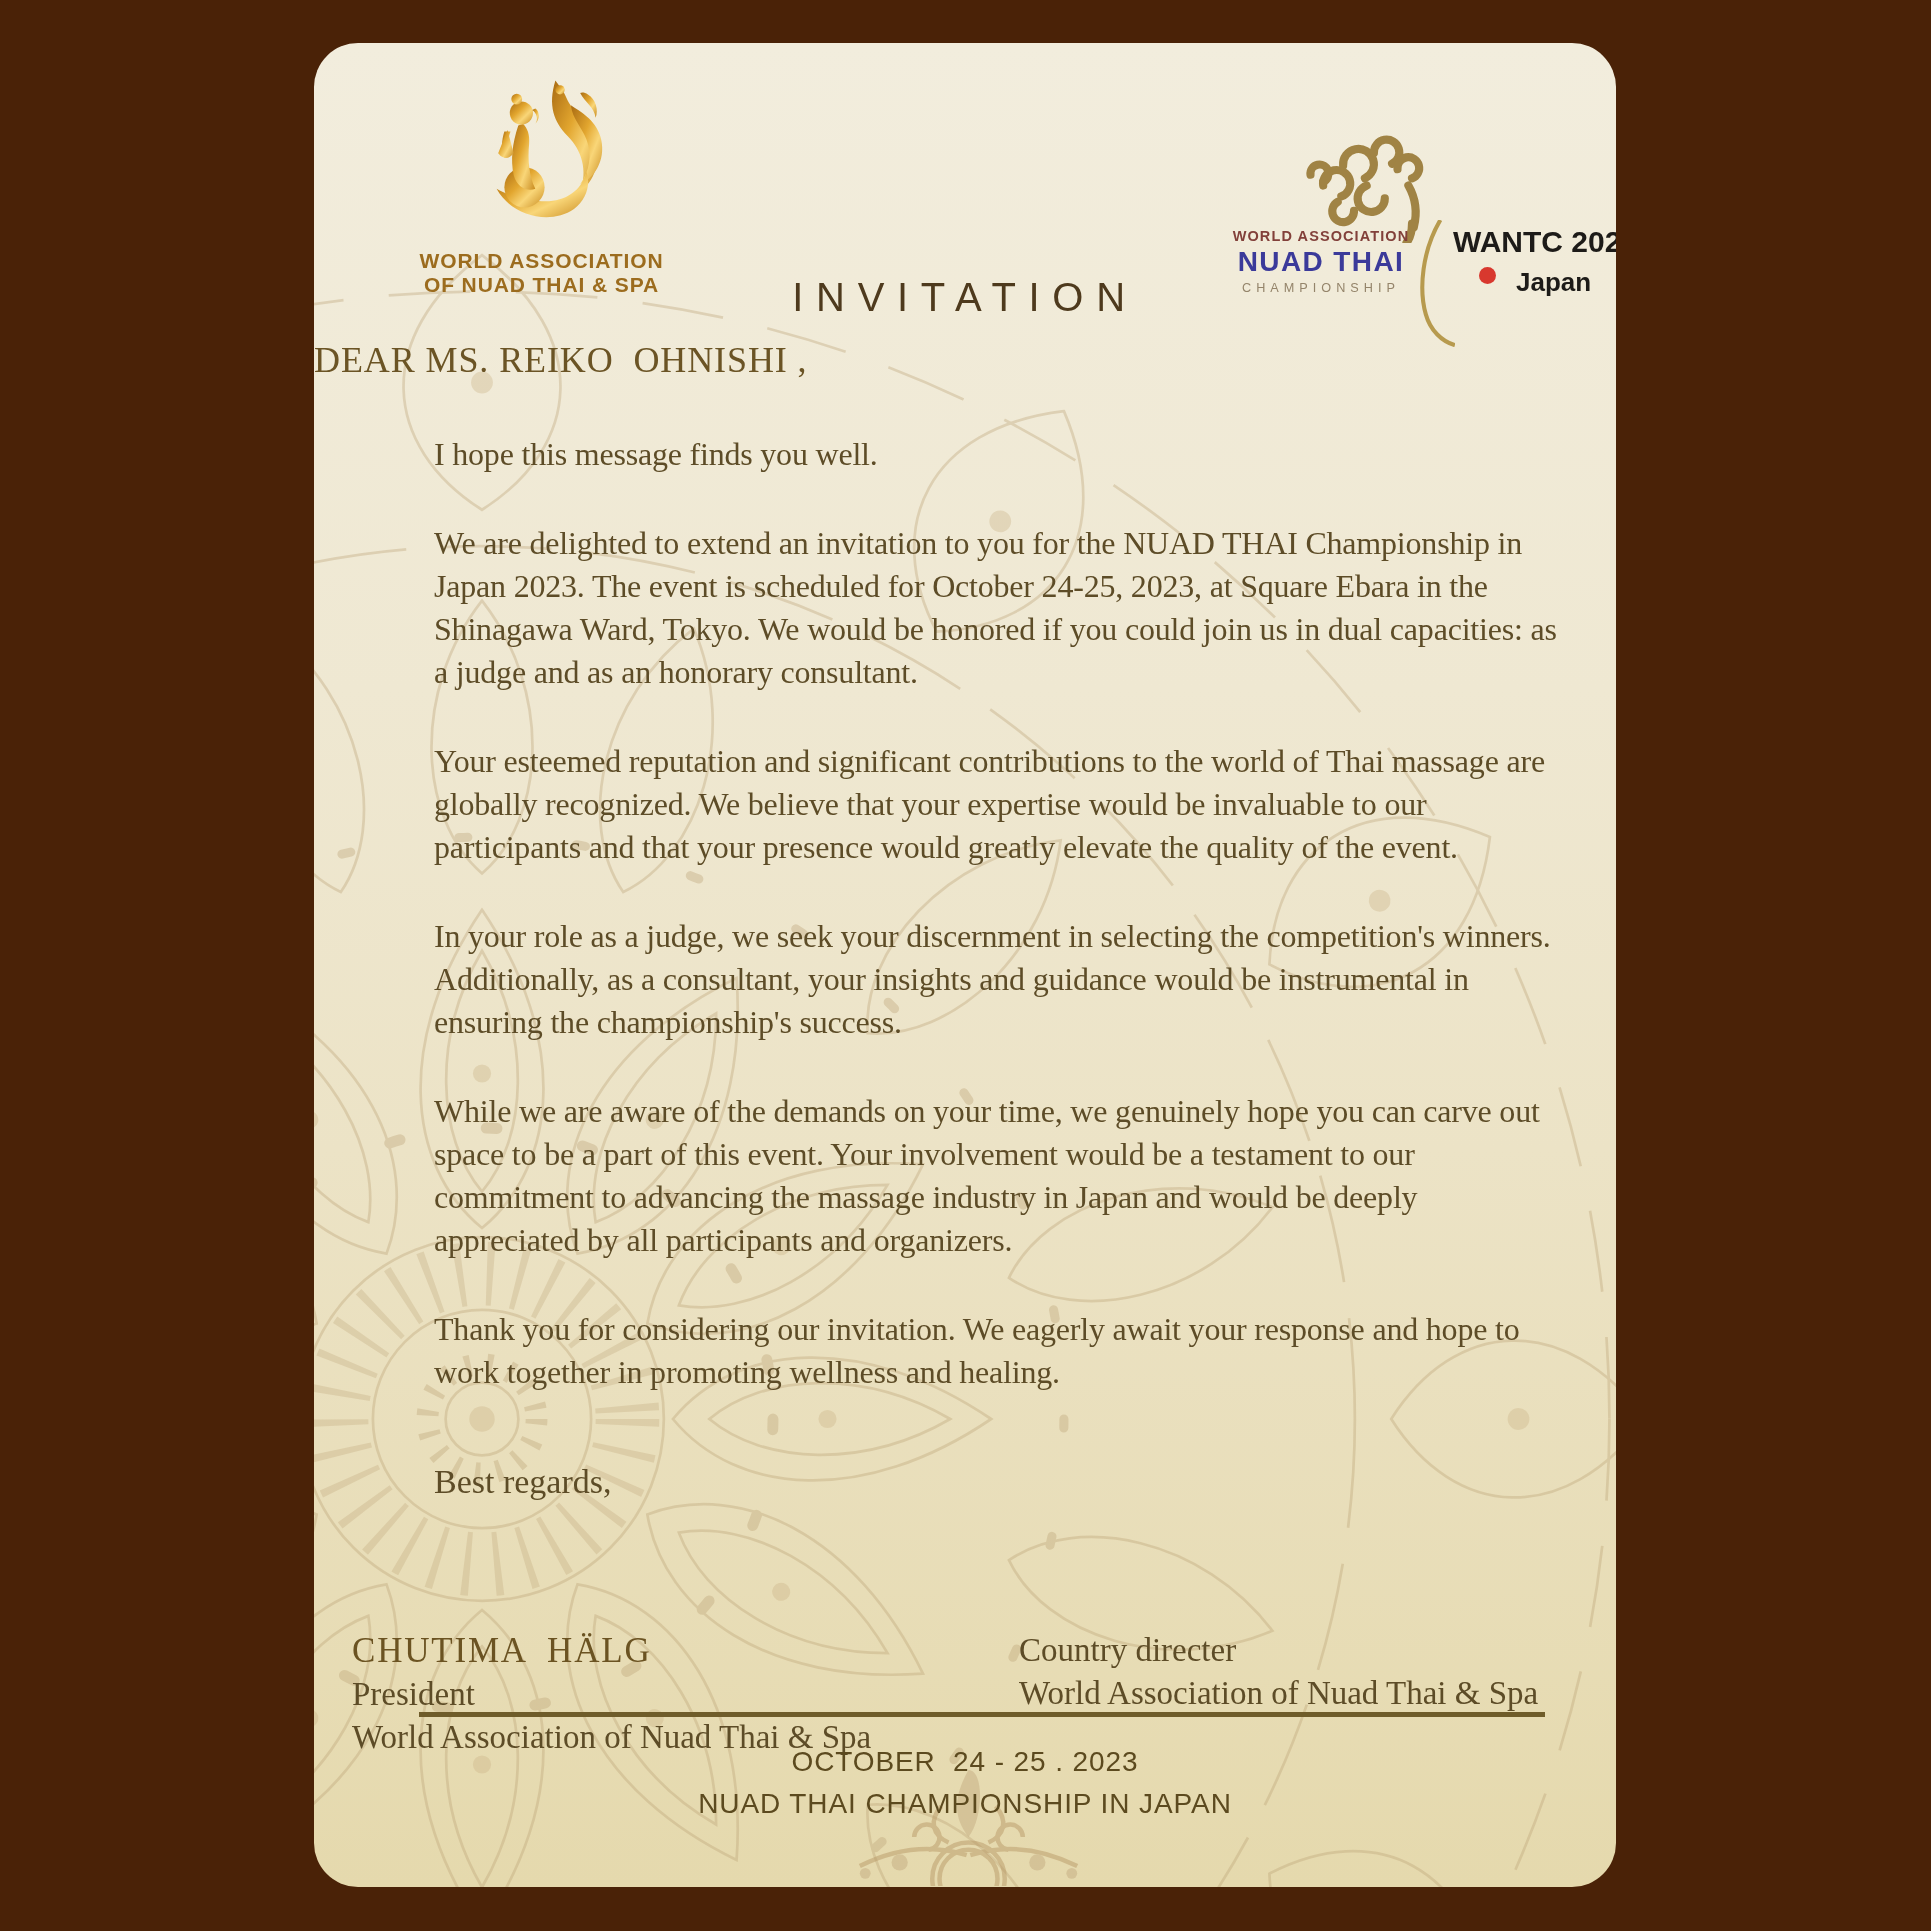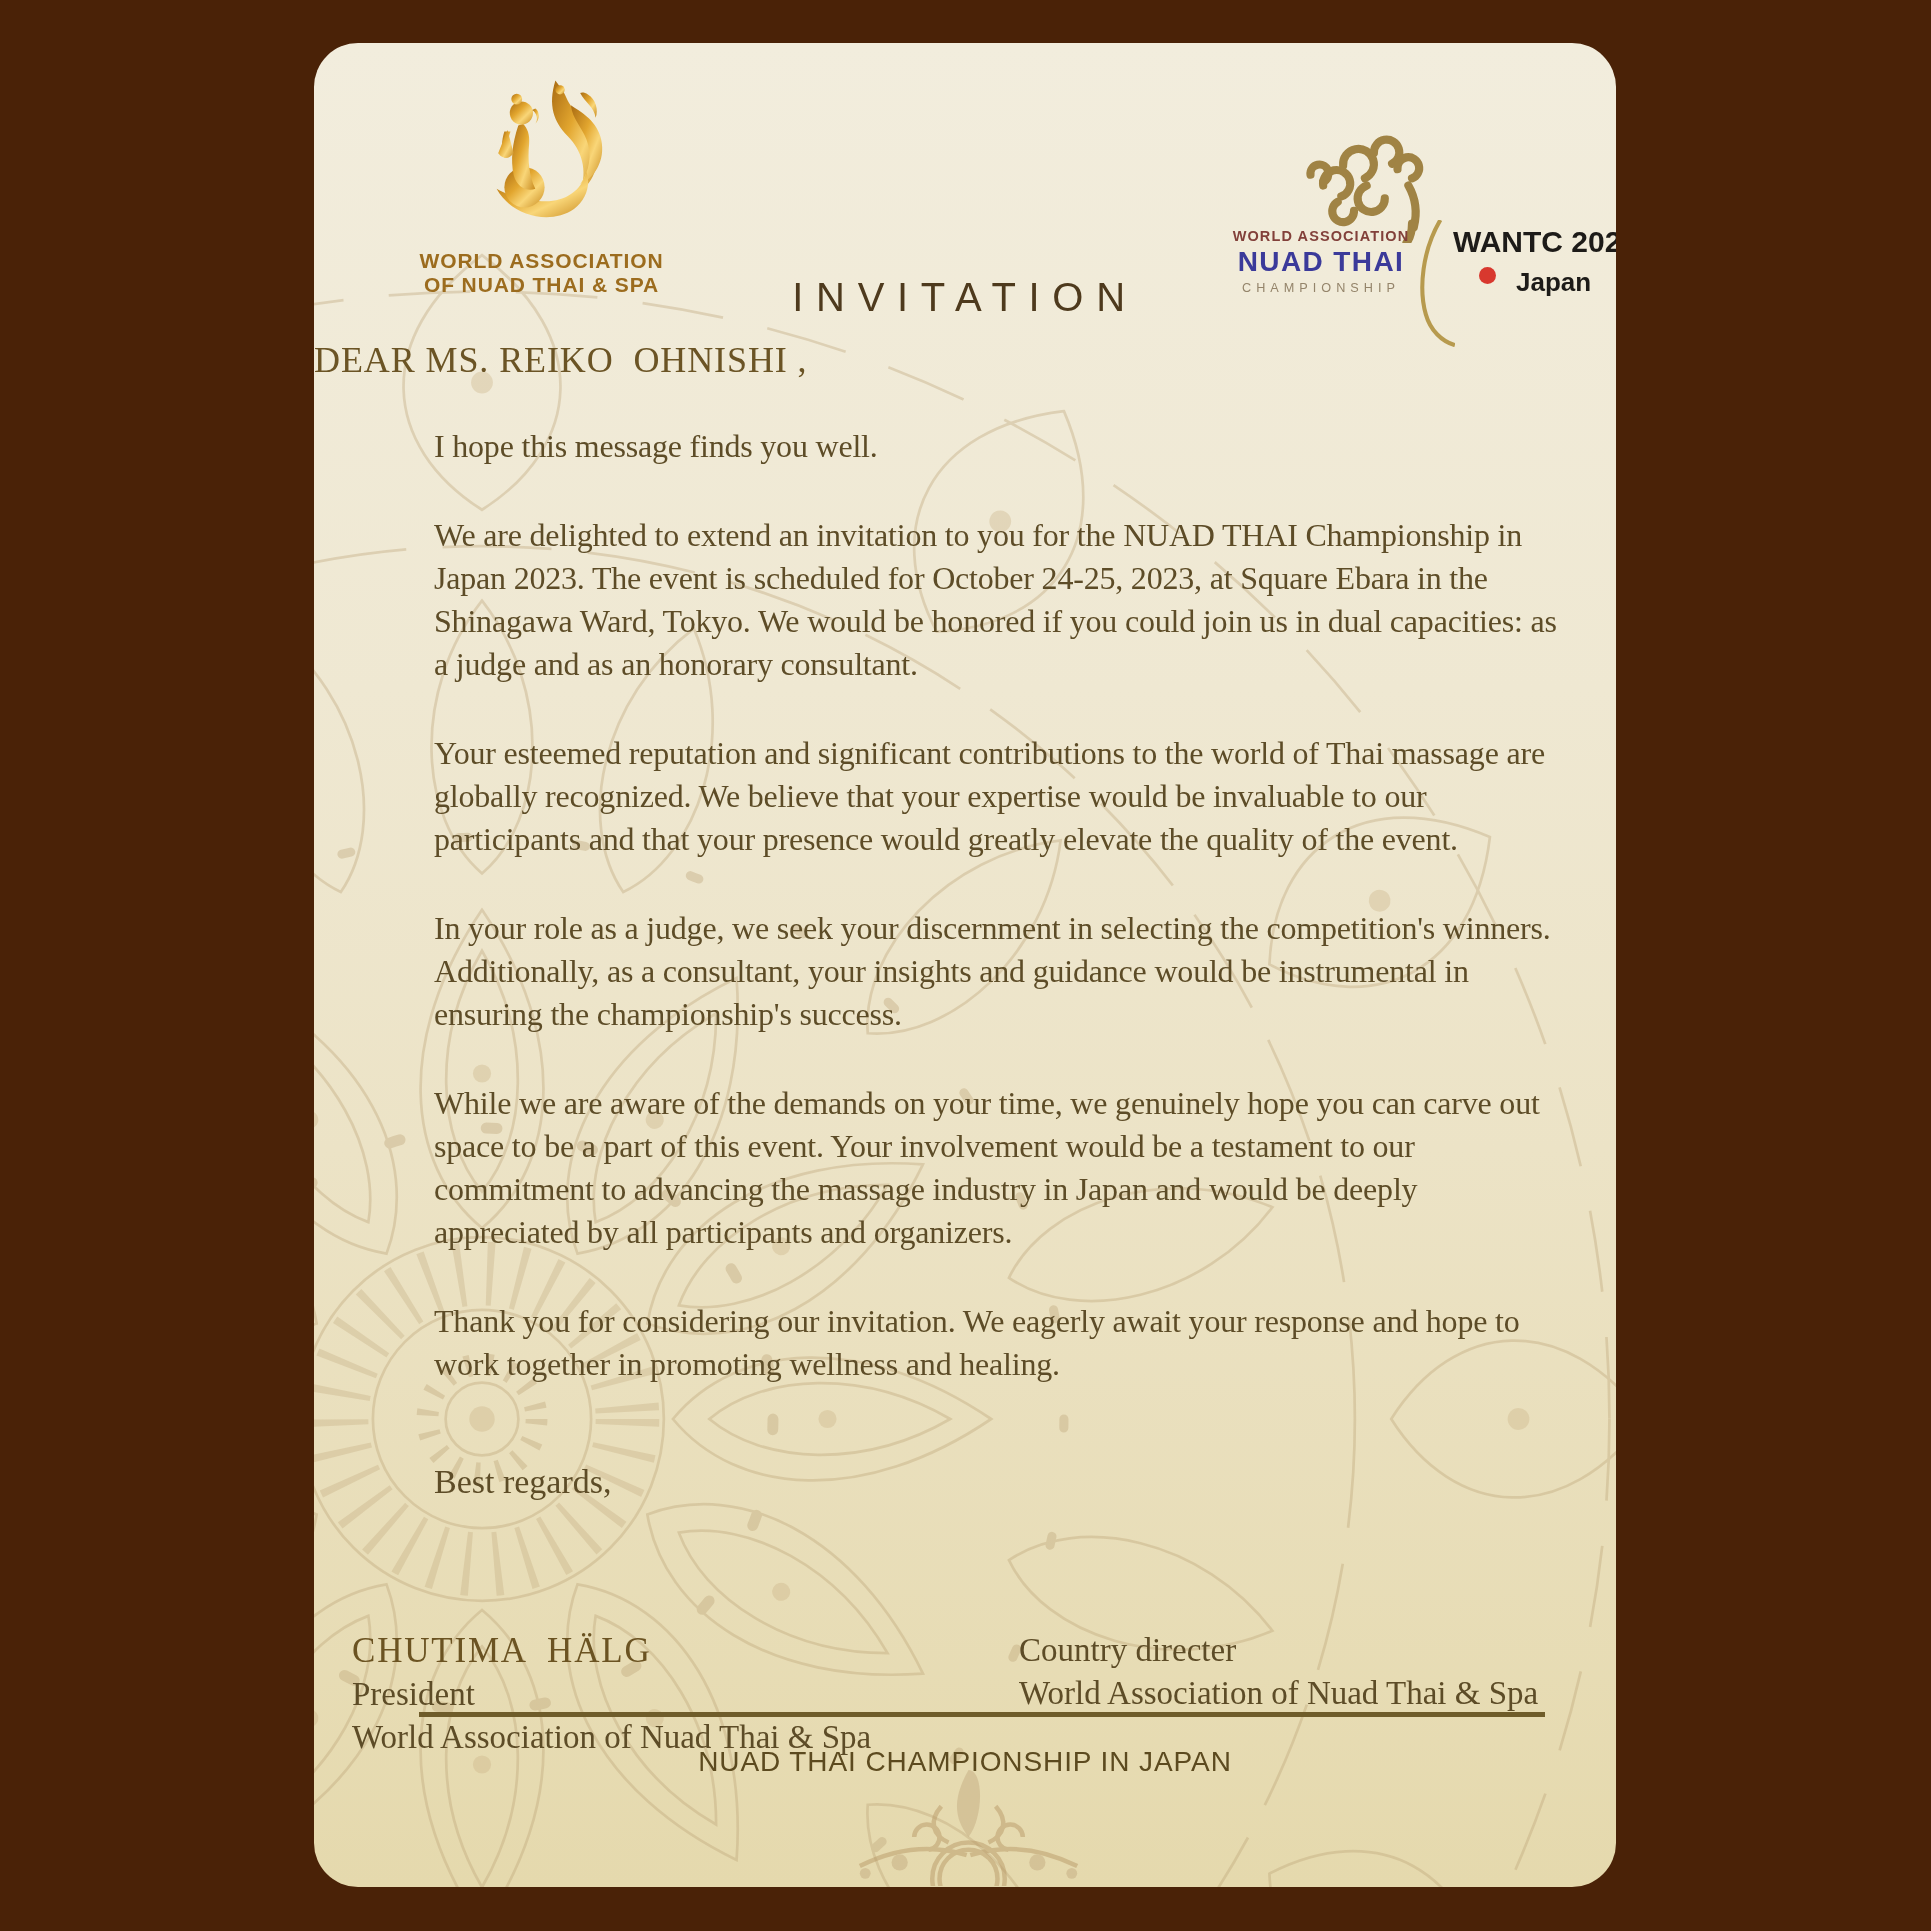--- a/index.html
+++ b/index.html
@@ -38,21 +38,21 @@
   .title{
     position:absolute;left:0;top:232px;width:100%;text-align:center;
     font-family:"Liberation Sans",sans-serif;font-size:40px;font-weight:500;
     letter-spacing:12.7px;color:#4e3a1d;
   }
   .salutation{
     position:absolute;left:0;top:296px;width:92%;
     font-size:36px;color:#6b5425;letter-spacing:0.9px;white-space:pre;
   }
   .body-text{position:absolute;left:120px;top:382px;width:1132px;color:#5d4c27;}
-  .body-text p{margin:0 0 46px 0;font-size:32px;line-height:43px;letter-spacing:-0.2px;}
+  .body-text p{margin:8px 0 46px 0;font-size:32px;line-height:43px;letter-spacing:-0.2px;}
   .closing{position:absolute;left:120px;top:1420px;font-size:34px;color:#5d4c27;}
   .sig{position:absolute;top:1586px;width:582px;text-align:left;color:#5d4c27;}
   .sig-left{left:38px;}
   .sig-right{left:705px;}
   .sig-name{font-size:35px;line-height:44px;letter-spacing:1.8px;color:#6b5322;white-space:pre;}
   .sig-title{font-size:33px;line-height:43px;}
   .sig-org{font-size:33px;line-height:43px;}
   .divider{position:absolute;left:105px;top:1669px;width:1126px;height:4.5px;background:#6f5c2a;}
   .footer{
     position:absolute;left:0;top:1698px;width:100%;text-align:center;
@@ -234,18 +234,19 @@
       <div class="sig-org">World Association of Nuad Thai &amp; Spa</div>
     </div>
     <div class="sig sig-right">
       <div class="sig-title">Country directer</div>
       <div class="sig-org">World Association of Nuad Thai &amp; Spa</div>
     </div>
 
     <div class="divider"></div>
 
     <div class="footer">
+      <div>OCTOBER  24 - 25 . 2023</div>
       <div>NUAD THAI CHAMPIONSHIP IN JAPAN</div>
     </div>
 
   </div>
 </div>
 
 
 </body></html>

